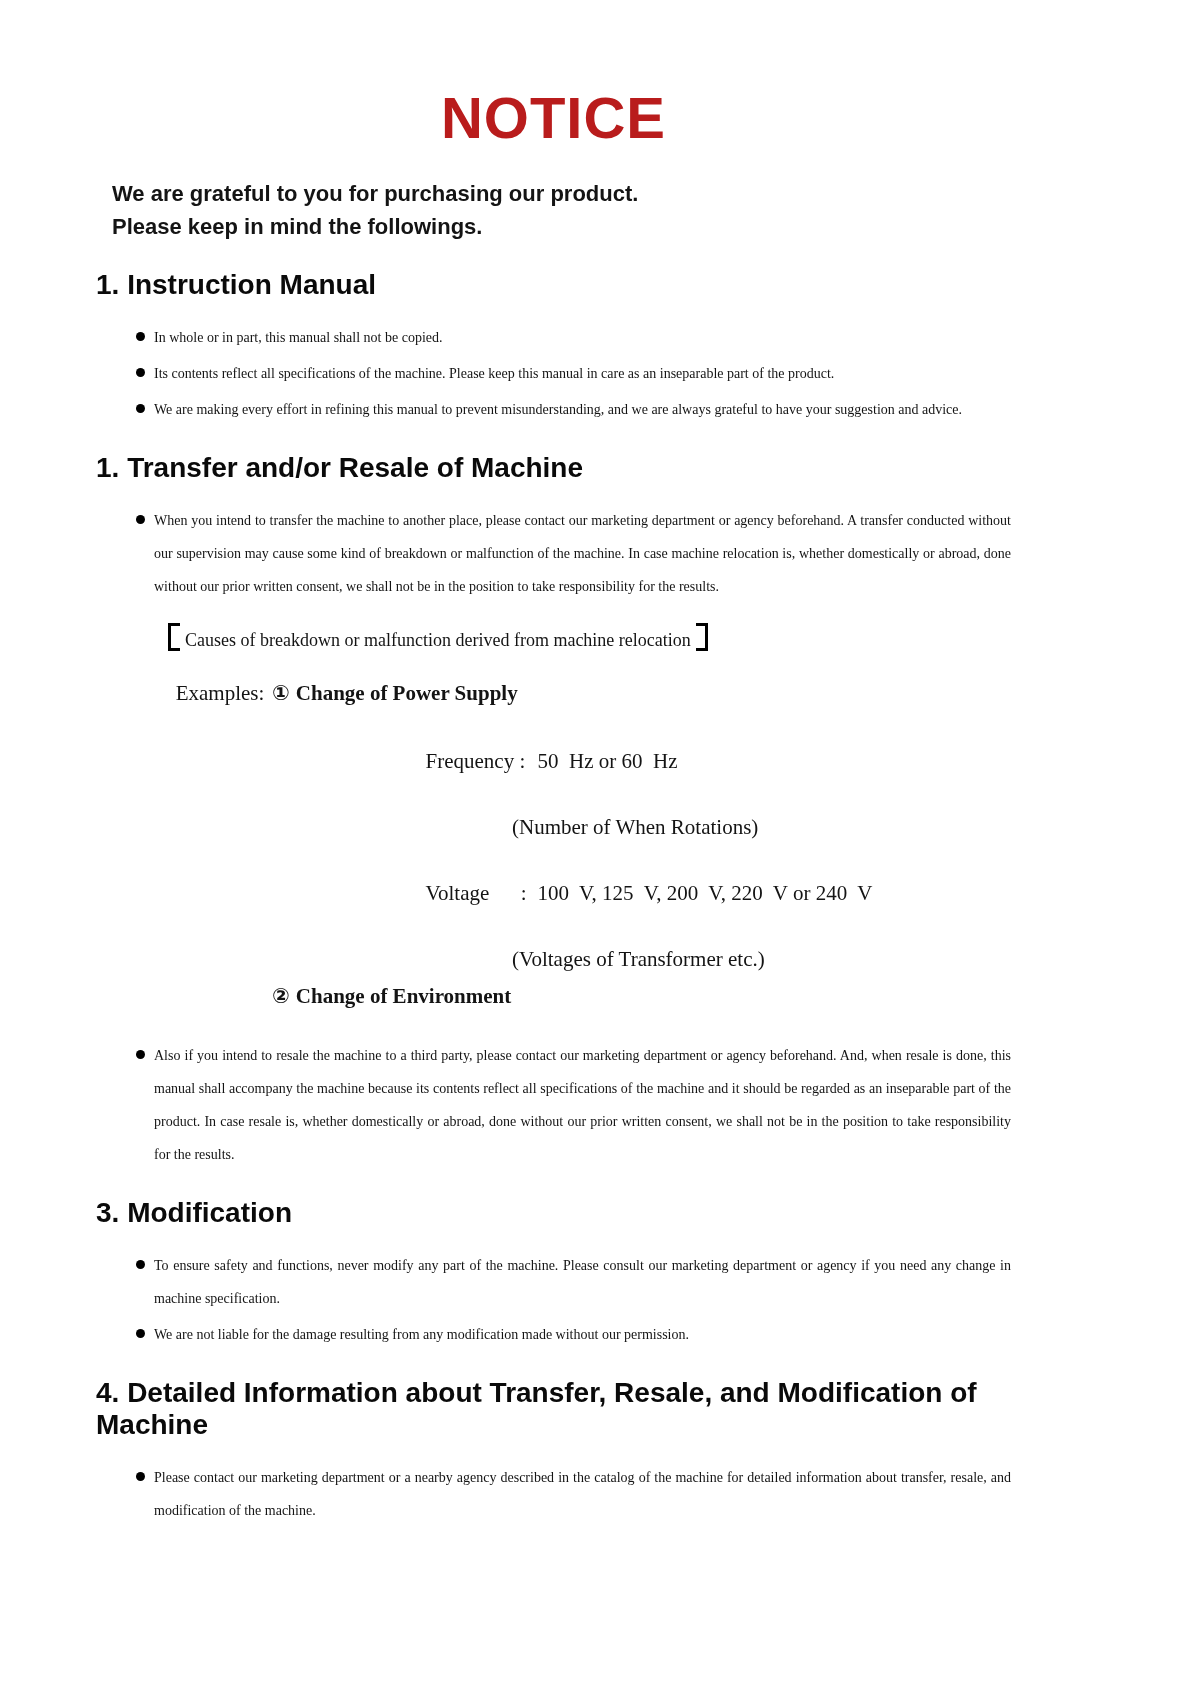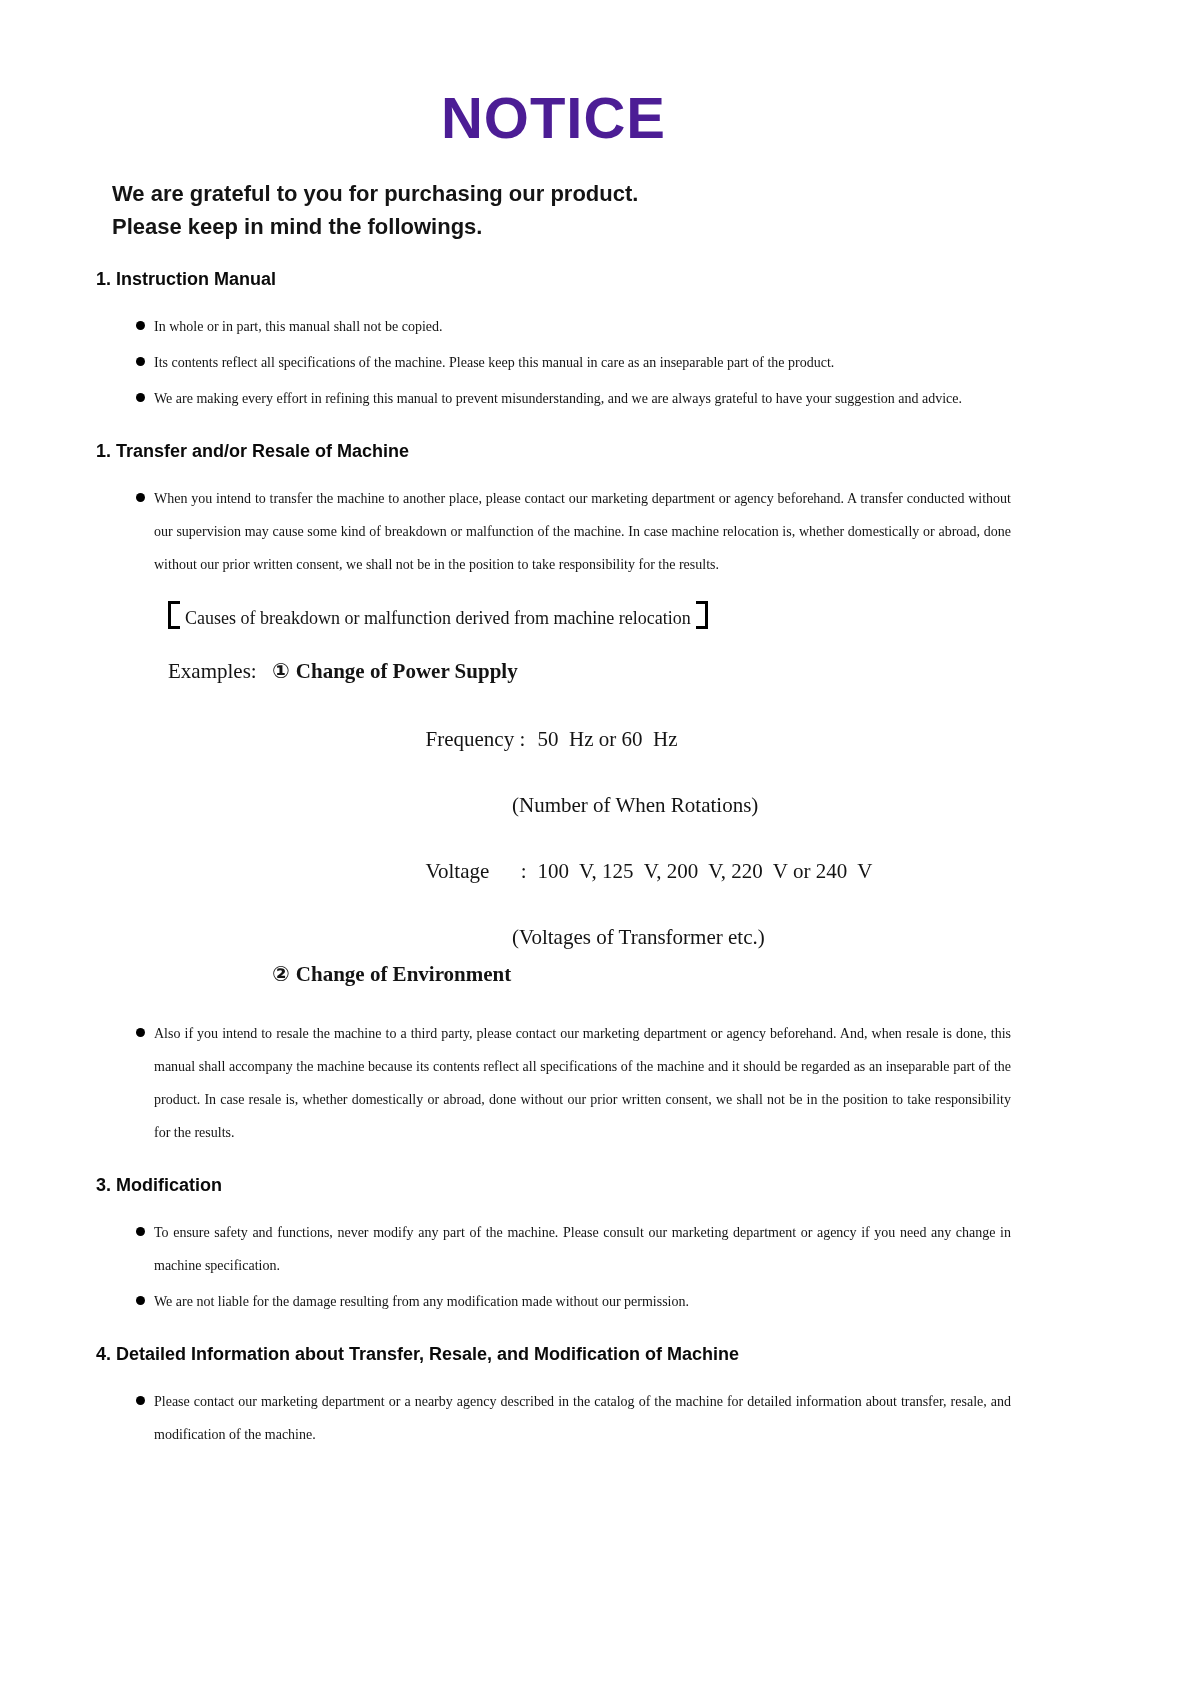--- a/index.html
+++ b/index.html
@@ -18,33 +18,33 @@
     padding: 84px 176px 0 96px;
     overflow: hidden;
   }
   .title {
     font-family: "Liberation Sans", sans-serif;
     font-weight: bold;
     font-size: 58px;
     letter-spacing: 1px;
     text-align: center;
     margin: 0 0 26px 0;
-    color: #4c1d95;
+    color: #b91c1c;
   }
   .intro {
     font-family: "Liberation Sans", sans-serif;
     font-weight: bold;
     font-size: 22px;
     line-height: 33px;
     margin: 0 0 24px 16px;
   }
   .heading {
     font-family: "Liberation Sans", sans-serif;
     font-weight: bold;
-    font-size: 18px;
+    font-size: 28px;
     margin: 26px 0 20px 0;
     color: #0a0a0a;
   }
   .bullet {
     display: flex;
     align-items: flex-start;
     margin: 0 0 3px 0;
   }
   .dot {
     flex: 0 0 auto;
@@ -87,20 +87,21 @@
   .examples {
     display: flex;
     align-items: flex-start;
     margin: 4px 0 20px 72px;
     font-size: 21px;
     line-height: 33px;
   }
   .ex-caption {
     flex: 0 0 104px;
     white-space: pre;
+    text-align: center;
   }
   .ex-items { flex: 1; }
   .ex-item { margin: 0 0 4px 0; }
   .ex-title { margin: 0 0 2px 0; font-weight: bold; }
   .circled {
     font-family: "DejaVu Sans", sans-serif;
     font-size: 21px;
     margin-right: 6px;
   }
   .ex-sub { margin-left: 80px; }

